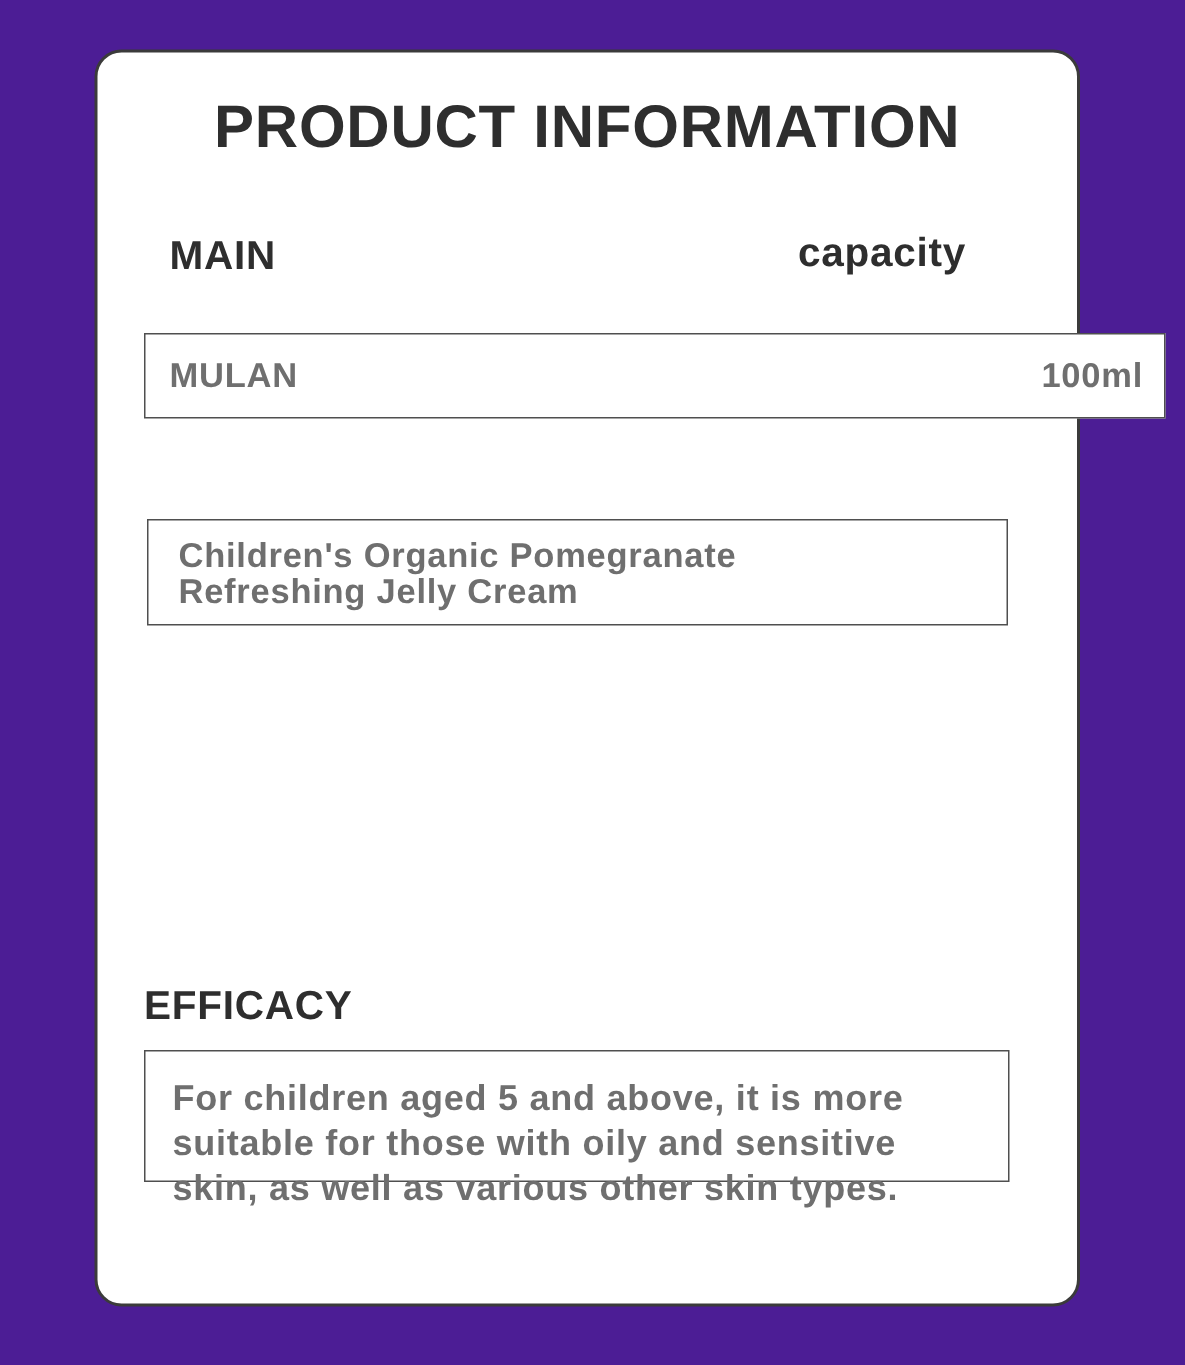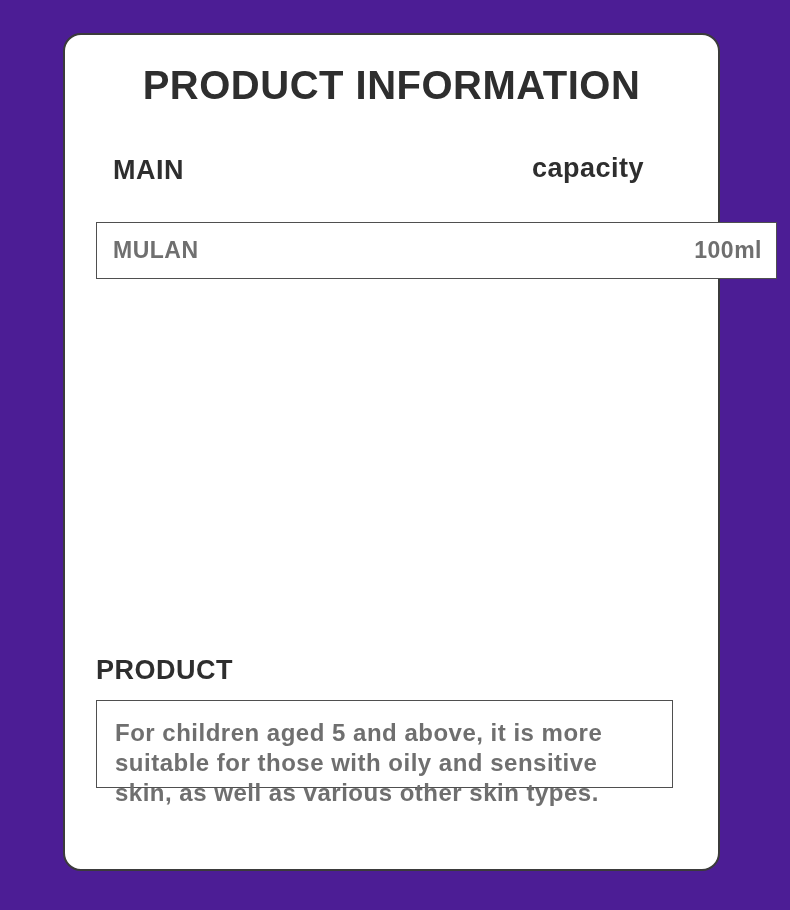--- a/index.html
+++ b/index.html
@@ -105,24 +105,28 @@
     <div class="label label-brand">MAIN</div>
 
     <div class="label label-capacity">capacity</div>
 
     <div class="value-box box-brand">
       <span>MULAN</span>
       <span>100ml</span>
     </div>
 
 
+    <div class="value-box box-product">
+      <div class="multiline">Children's Organic Pomegranate
+Refreshing Jelly Cream</div>
+    </div>
 
 
 
-    <div class="label label-efficacy">PRODUCT</div>
+    <div class="label label-efficacy">EFFICACY</div>
 
     <div class="value-box box-efficacy">
       <div class="multiline">For children aged 5 and above, it is more
 suitable for those with oily and sensitive
 skin, as well as various other skin types.</div>
     </div>
 
   </div>
 </div>
 

